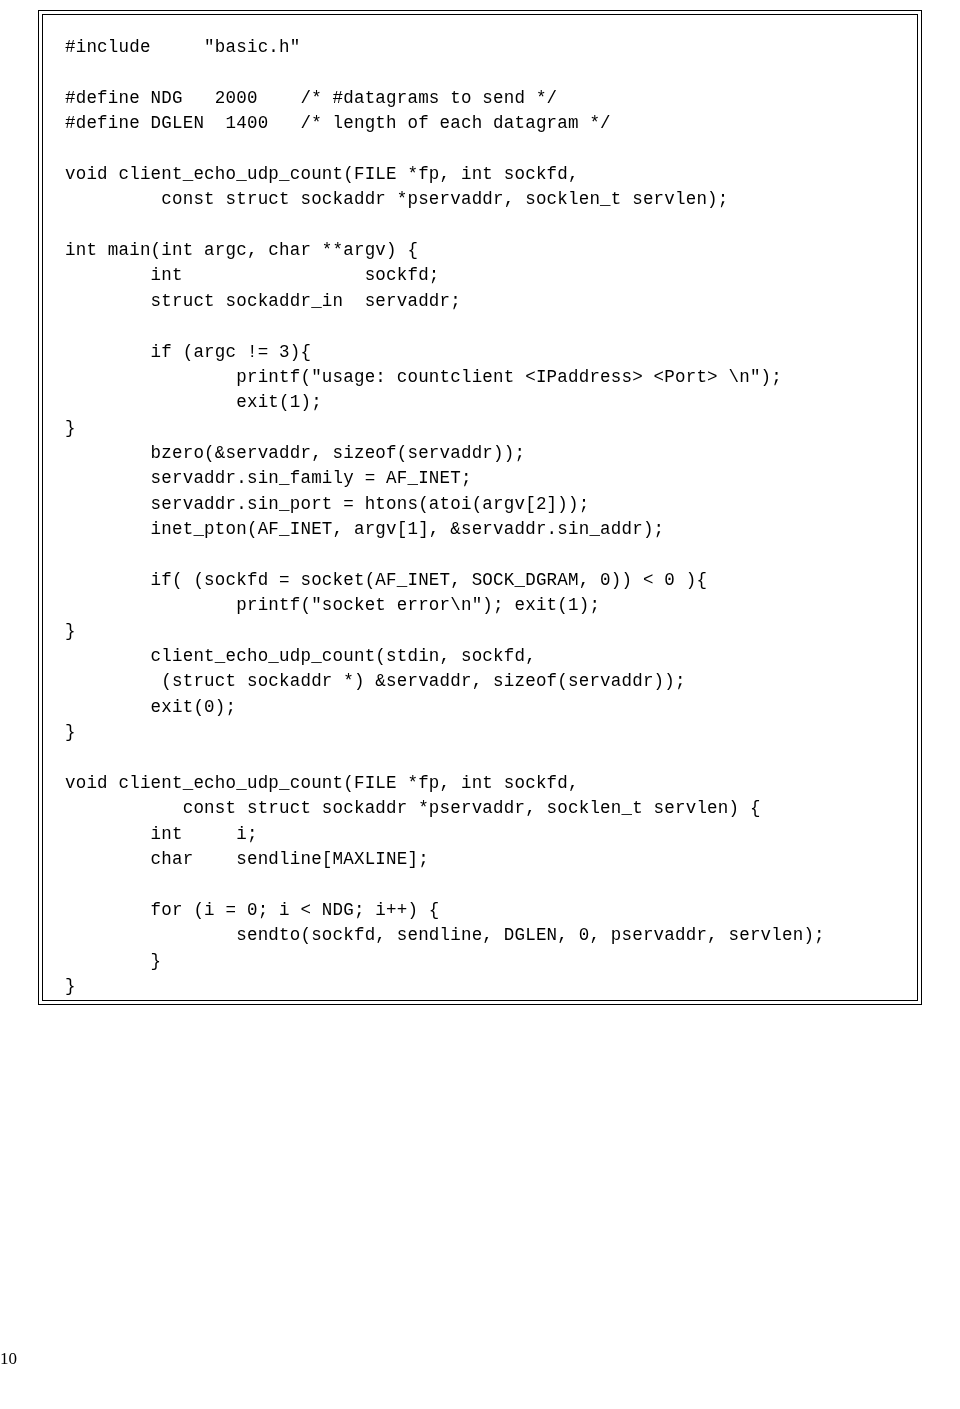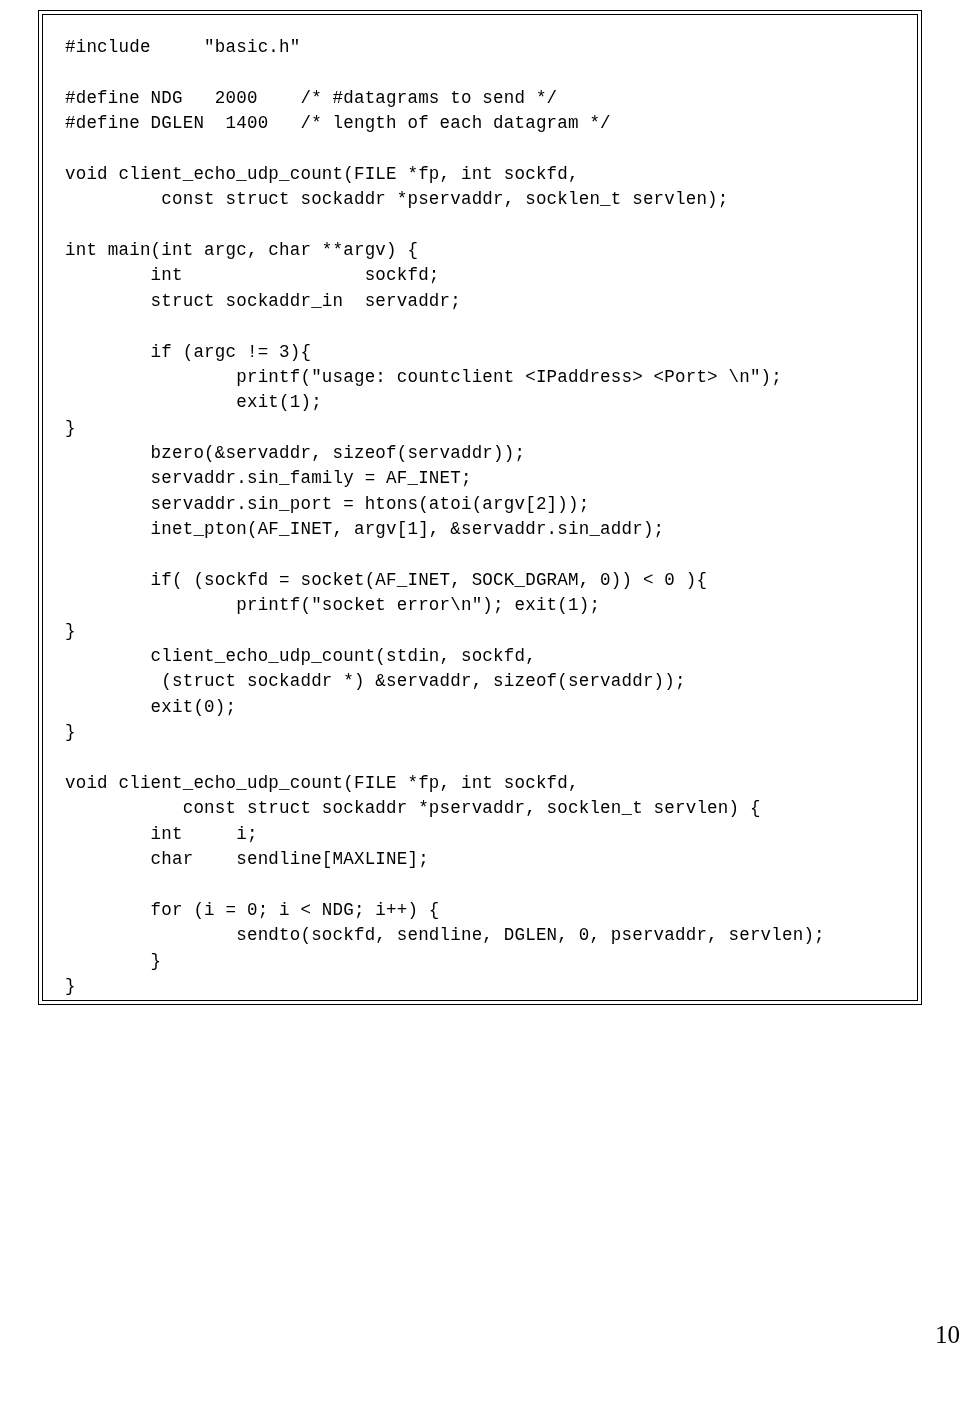--- a/index.html
+++ b/index.html
@@ -28,26 +28,26 @@
     border: 1px solid black;
     padding: 20px 22px;
     font-size: 17.5px;
     line-height: 1.45;
     white-space: pre;
     font-family: "Courier New", monospace;
     letter-spacing: 0.2px;
   }
   .page-number {
     position: absolute;
-    bottom: 60px;
+    bottom: 40px;
     left: 0;
     right: 0;
-    text-align: right;
+    text-align: left;
     font-family: "Times New Roman", serif;
-    font-size: 25px;
+    font-size: 17px;
   }
 </style>
 </head>
 <body>
 
 <div class="outer-frame">
   <div class="inner-frame" id="code-block">#include     "basic.h"
 
 #define NDG   2000    /* #datagrams to send */
 #define DGLEN  1400   /* length of each datagram */

